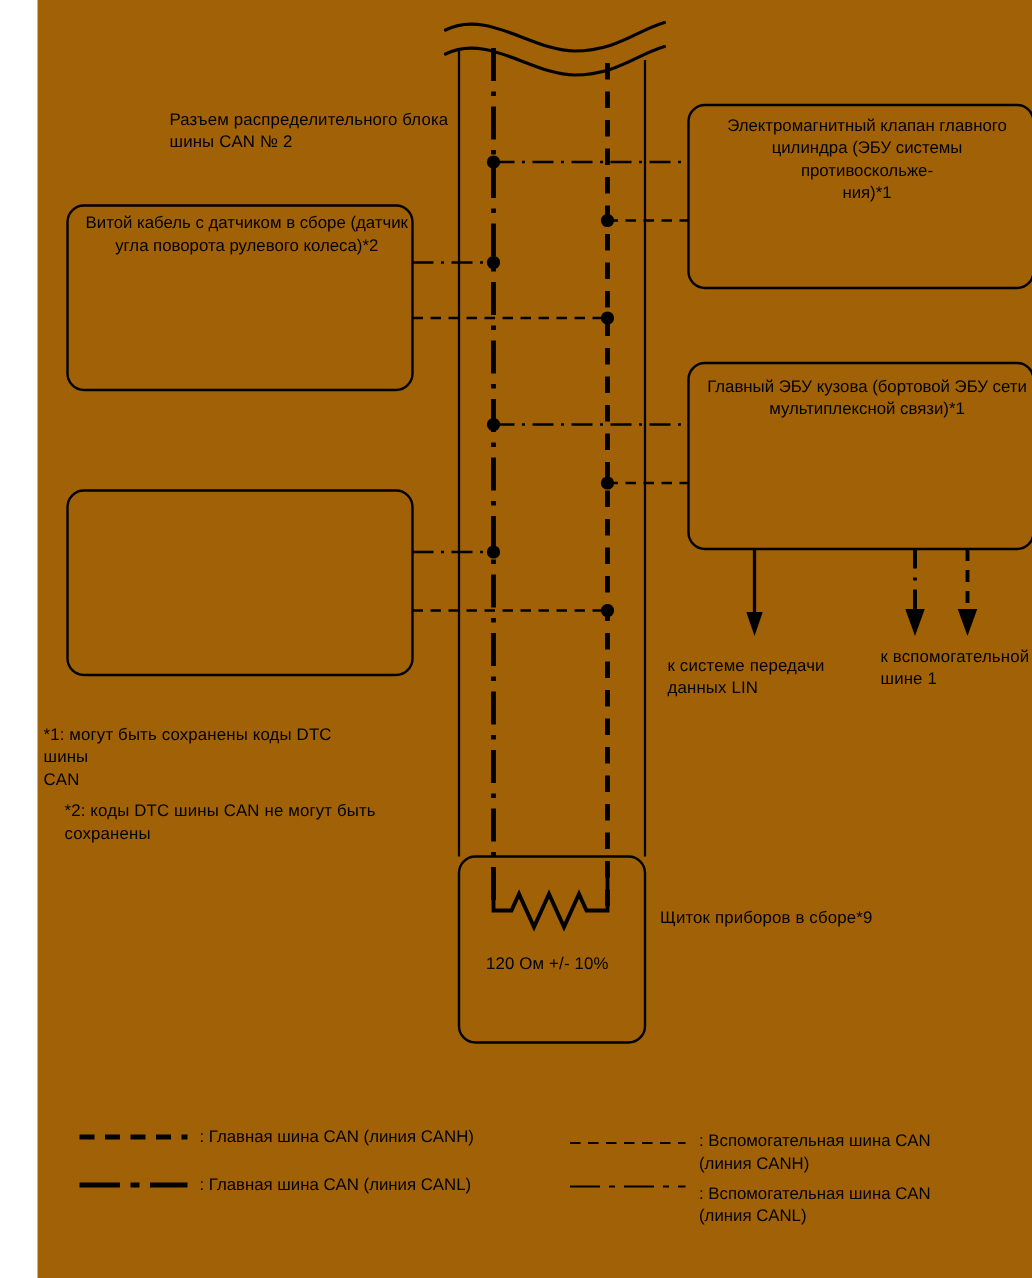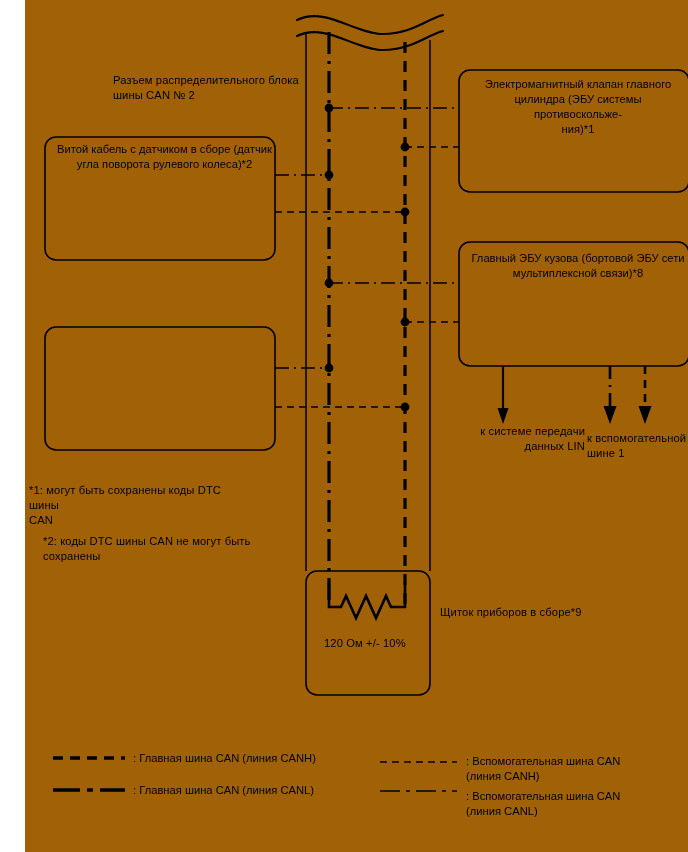--- a/index.html
+++ b/index.html
@@ -133,27 +133,27 @@
 
   <div class="box-label" style="left:32px; top:142px; width:215px;">Витой кабель с датчиком в сборе (датчик
 угла поворота рулевого колеса)*2</div>
 
 
   <div class="box-label" style="left:444px; top:77px; width:218px;">Электромагнитный клапан главного
 цилиндра (ЭБУ системы противоскольже-
 ния)*1</div>
 
   <div class="box-label" style="left:444px; top:251px; width:218px;">Главный ЭБУ кузова (бортовой ЭБУ сети
-мультиплексной связи)*8</div>
+мультиплексной связи)*1</div>
 
   <div class="lbl" style="left:415px; top:605px; width:230px;">Щиток приборов в сборе*9</div>
 
   <div class="lbl" style="left:299px; top:636px; width:110px;">120 Ом +/- 10%</div>
 
-  <div class="lbl" style="left:420px; top:424px; width:140px;text-align:right;">к системе передачи
+  <div class="lbl" style="left:420px; top:437px; width:140px;">к системе передачи
 данных LIN</div>
 
   <div class="lbl" style="left:562px; top:431px; width:130px;">к вспомогательной
 шине 1</div>
 
   <div class="lbl" style="left:4px; top:483px; width:225px;">*1: могут быть сохранены коды DTC шины
 CAN</div>
 
   <div class="lbl" style="left:18px; top:534px; width:225px;">*2: коды DTC шины CAN не могут быть
 сохранены</div>

